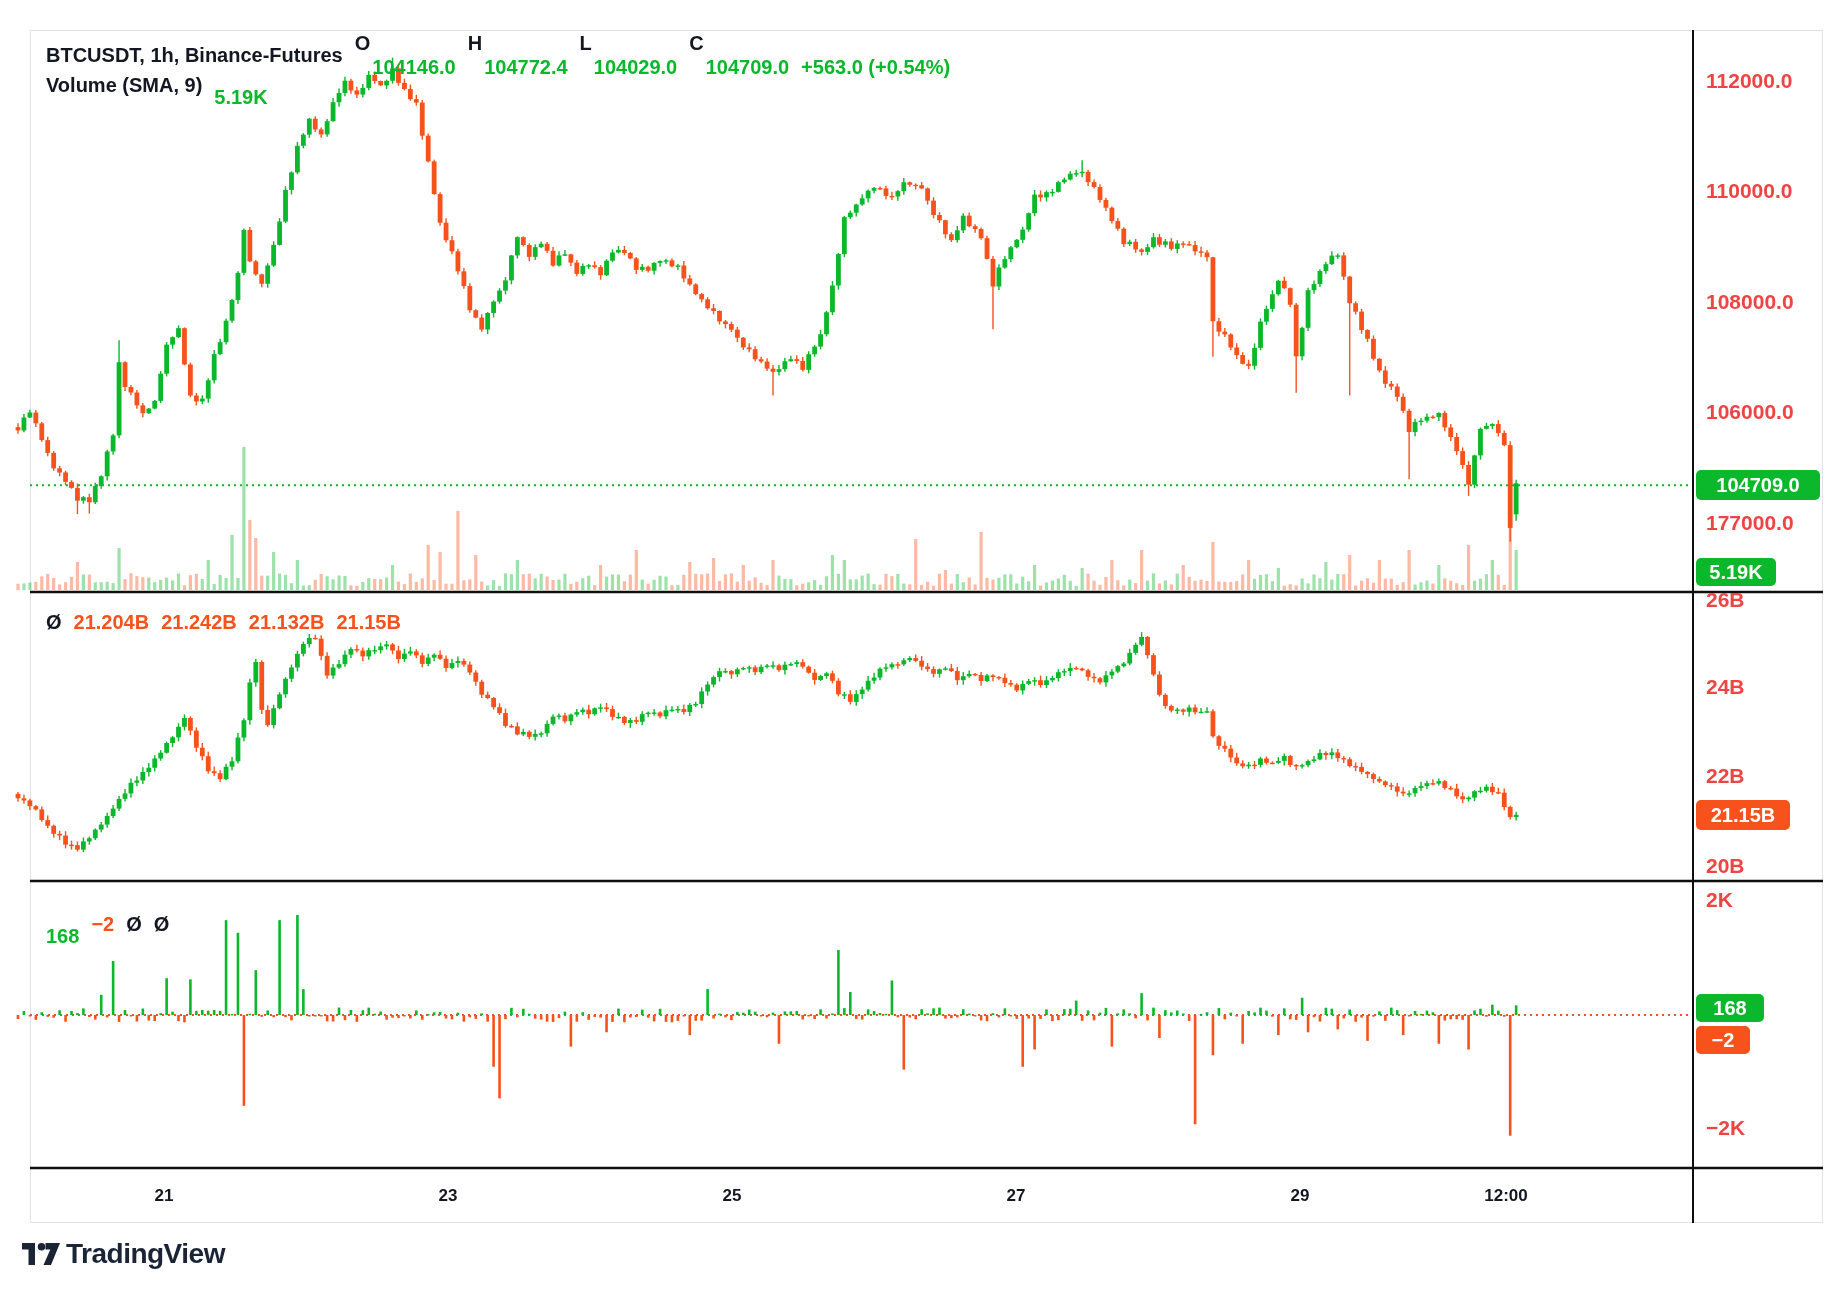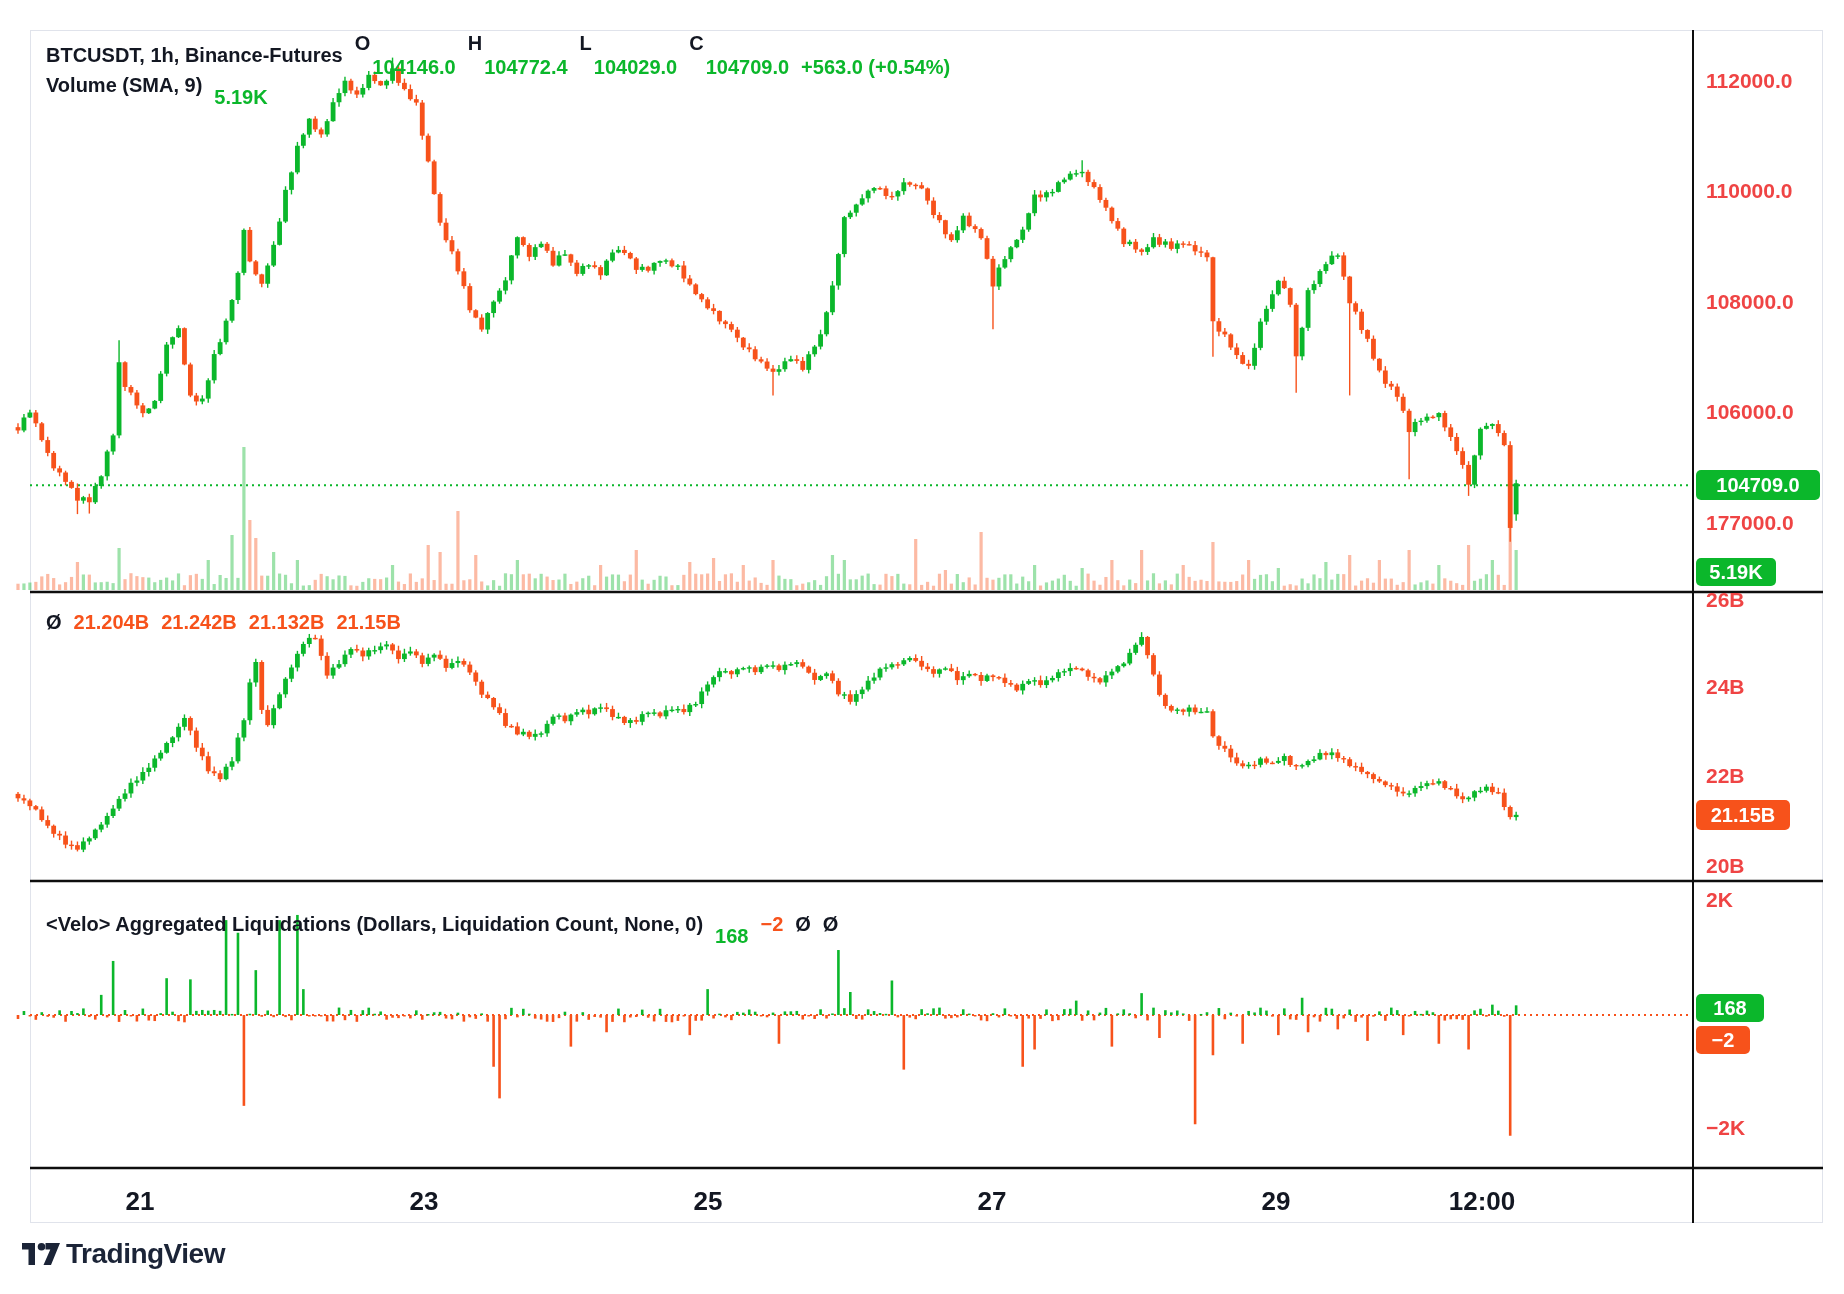--- a/index.html
+++ b/index.html
@@ -15,21 +15,21 @@
   .legend .dn{color:var(--dn);}
   .legend .pair{display:inline-flex;gap:2px;}
   .axis-label{position:absolute;left:1706px;transform:translateY(-50%);
        font-size:21px;font-weight:600;color:#ef4444;z-index:4;}
   .badge{position:absolute;left:1696px;transform:translateY(-50%);
        color:#fff;font-size:20px;font-weight:700;border-radius:5px;
        display:flex;align-items:center;justify-content:center;z-index:6;}
   .badge.up{background:var(--up);}
   .badge.dn{background:var(--dn);}
   .time-label{position:absolute;top:1186px;transform:translateX(-50%);
-       font-size:26px;font-weight:600;color:#131722;z-index:4;}
+       font-size:17px;font-weight:600;color:#131722;z-index:4;margin-left:24px;}
   #branding{position:absolute;left:22px;top:1238px;display:flex;align-items:center;
        gap:6px;z-index:5;}
   #branding .tv-name{font-size:28px;font-weight:600;color:#1b2437;letter-spacing:-0.5px;}
 </style>
 </head>
 <body>
 
 <div id="chart-frame"></div>
 
 <svg id="cv" width="1844" height="1294">
@@ -1586,21 +1586,20 @@
 
 <div class="legend" style="left:46px;top:611px;">
   <span class="k">Ø</span>
   <span class="dn">21.204B</span>
   <span class="dn">21.242B</span>
   <span class="dn">21.132B</span>
   <span class="dn">21.15B</span>
 </div>
 
 <div class="legend" style="left:46px;top:901px;">
-  <span class="k">&lt;Velo&gt; Aggregated Liquidations (Dollars, Liquidation Count, None, 0)</span>
   <span class="up">168</span>
   <span class="dn">−2</span>
   <span class="k">Ø</span>
   <span class="k">Ø</span>
 </div>
 
 <div>
   <div class="axis-label" style="top:81px">112000.0</div>
   <div class="axis-label" style="top:191px">110000.0</div>
   <div class="axis-label" style="top:302px">108000.0</div>

